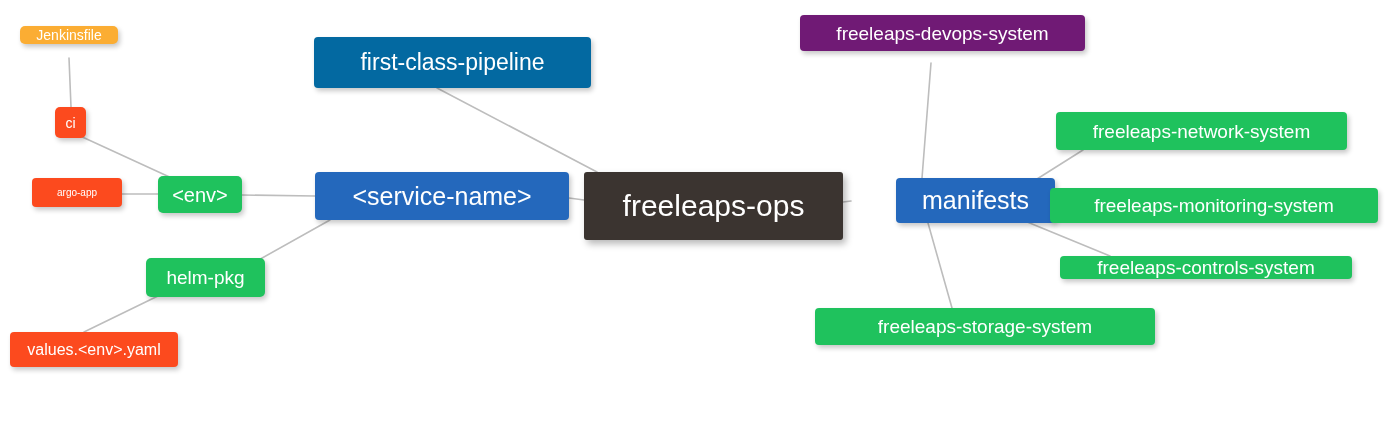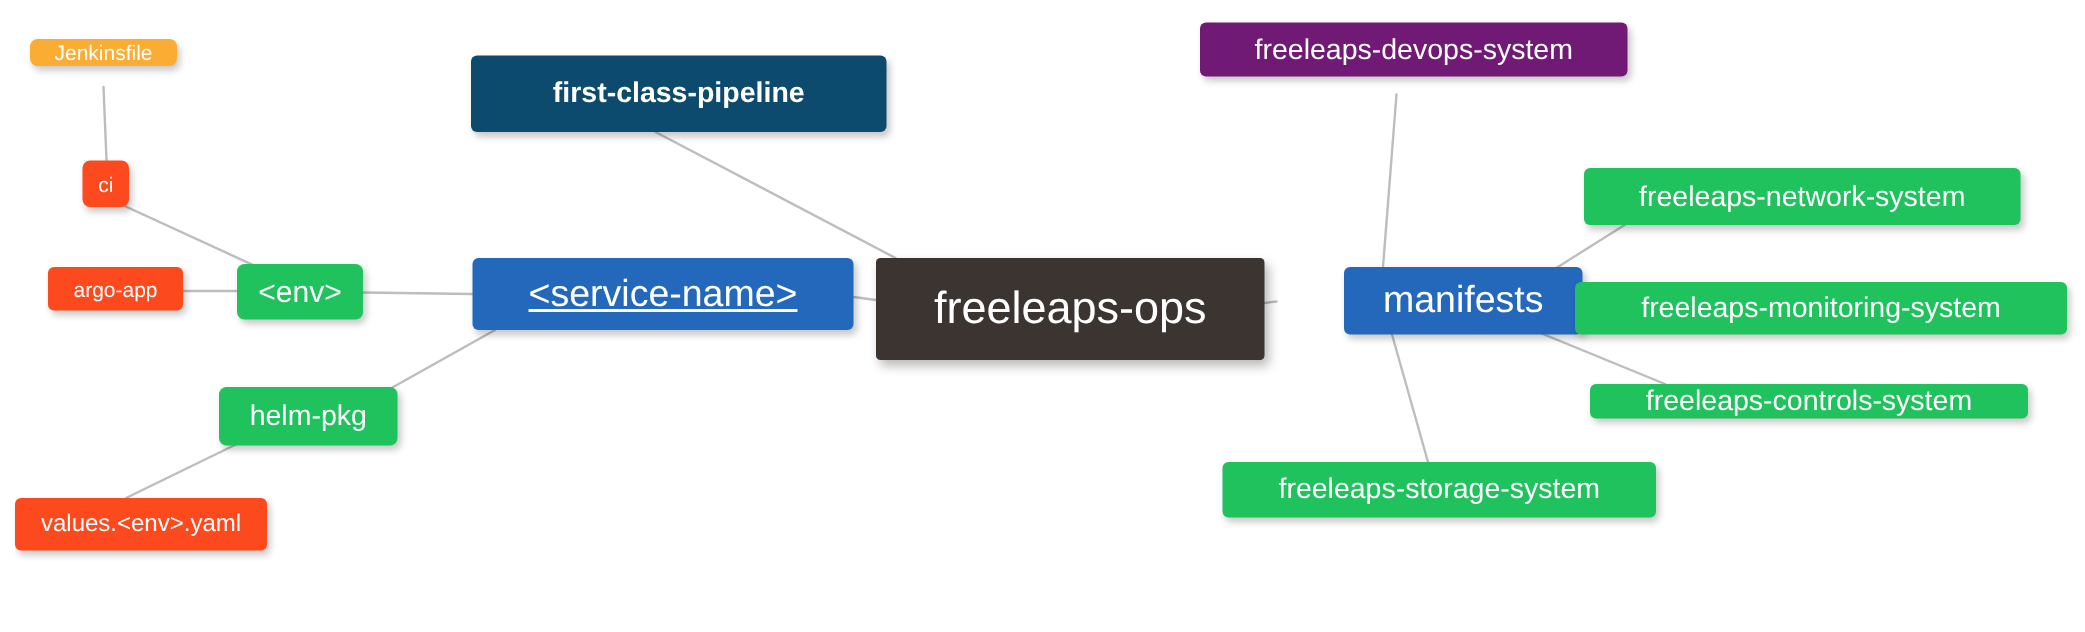--- a/index.html
+++ b/index.html
@@ -66,53 +66,53 @@
       <line x1="1010" y1="215" x2="1110" y2="256" stroke="#bdbdbd" stroke-width="1.6" stroke-linecap="round"></line>
       <line x1="928" y1="223" x2="952" y2="308" stroke="#bdbdbd" stroke-width="1.6" stroke-linecap="round"></line>
     </svg>
   <div id="node-layer">
       <div class="node" style="left: 20px; top: 26px; width: 98px; height: 18px; background: rgb(251, 173, 51); font-size: 14px; border-radius: 5px;">
         <span>Jenkinsfile</span>
       </div>
       <div class="node" style="left: 55px; top: 107px; width: 31px; height: 31px; background: rgb(252, 74, 30); font-size: 14px; border-radius: 5px;">
         <span>ci</span>
       </div>
-      <div class="node" style="left: 32px; top: 178px; width: 90px; height: 29px; background: rgb(252, 74, 30); font-size: 14px; border-radius: 4px;">
+      <div class="node" style="left: 32px; top: 178px; width: 90px; height: 29px; background: rgb(252, 74, 30); font-size: 10px; border-radius: 4px;">
         <span>argo-app</span>
       </div>
       <div class="node" style="left: 158px; top: 176px; width: 84px; height: 37px; background: rgb(31, 194, 93); font-size: 20px; border-radius: 5px;">
         <span>&lt;env&gt;</span>
       </div>
       <div class="node" style="left: 146px; top: 258px; width: 119px; height: 39px; background: rgb(31, 194, 93); font-size: 19px; border-radius: 5px;">
         <span>helm-pkg</span>
       </div>
       <div class="node" style="left: 10px; top: 332px; width: 168px; height: 35px; background: rgb(252, 74, 30); font-size: 16px; border-radius: 4px;">
         <span>values.&lt;env&gt;.yaml</span>
       </div>
-      <div class="node" style="left: 314px; top: 37px; width: 277px; height: 51px; background: #0c4a6e; font-size: 19px; border-radius: 4px; font-weight: bold;">
+      <div class="node" style="left: 314px; top: 37px; width: 277px; height: 51px; background: #0369a1; font-size: 23px; border-radius: 4px;">
         <span>first-class-pipeline</span>
       </div>
-      <div class="node" style="left: 315px; top: 172px; width: 254px; height: 48px; background: rgb(36, 104, 188); font-size: 25px; border-radius: 4px; text-decoration: underline;">
+      <div class="node" style="left: 315px; top: 172px; width: 254px; height: 48px; background: rgb(36, 104, 188); font-size: 25px; border-radius: 4px;">
         <span>&lt;service-name&gt;</span>
       </div>
       <div class="node root" style="left: 584px; top: 172px; width: 259px; height: 68px; background: rgb(59, 52, 48); font-size: 30px; border-radius: 3px;">
         <span>freeleaps-ops</span>
       </div>
       <div class="node" style="left: 851px; top: 178px; width: 159px; height: 45px; background: rgb(36, 104, 188); font-size: 25px; border-radius: 4px; margin-left: 45px;">
         <span>manifests</span>
       </div>
       <div class="node" style="left: 800px; top: 15px; width: 285px; height: 36px; background: #701a75; font-size: 19px; border-radius: 4px;">
         <span>freeleaps-devops-system</span>
       </div>
       <div class="node" style="left: 1056px; top: 112px; width: 291px; height: 38px; background: rgb(31, 194, 93); font-size: 19px; border-radius: 4px;">
         <span>freeleaps-network-system</span>
       </div>
       <div class="node" style="left: 1050px; top: 188px; width: 328px; height: 35px; background: rgb(31, 194, 93); font-size: 19px; border-radius: 4px;">
         <span>freeleaps-monitoring-system</span>
       </div>
       <div class="node" style="left: 1060px; top: 256px; width: 292px; height: 23px; background: rgb(31, 194, 93); font-size: 19px; border-radius: 4px;">
         <span>freeleaps-controls-system</span>
       </div>
-      <div class="node" style="left: 815px; top: 308px; width: 289px; height: 37px; background: rgb(31, 194, 93); font-size: 19px; border-radius: 4px;">
+      <div class="node" style="left: 815px; top: 308px; width: 340px; height: 37px; background: rgb(31, 194, 93); font-size: 19px; border-radius: 4px;">
         <span>freeleaps-storage-system</span>
       </div>
     </div>
 </div>
 
 </body></html>

